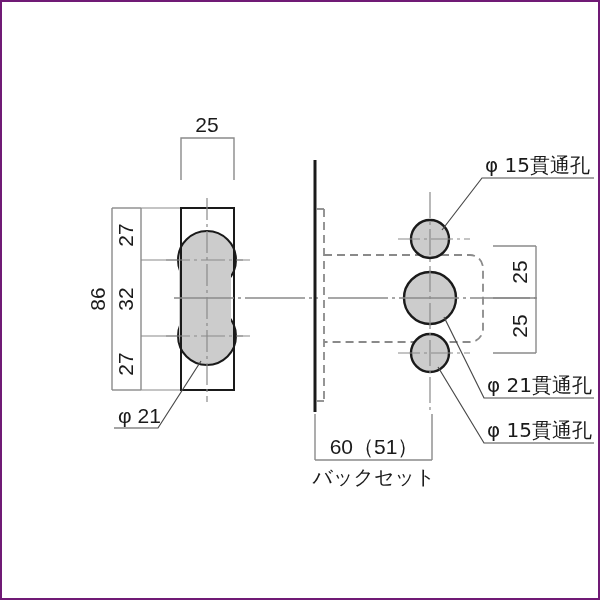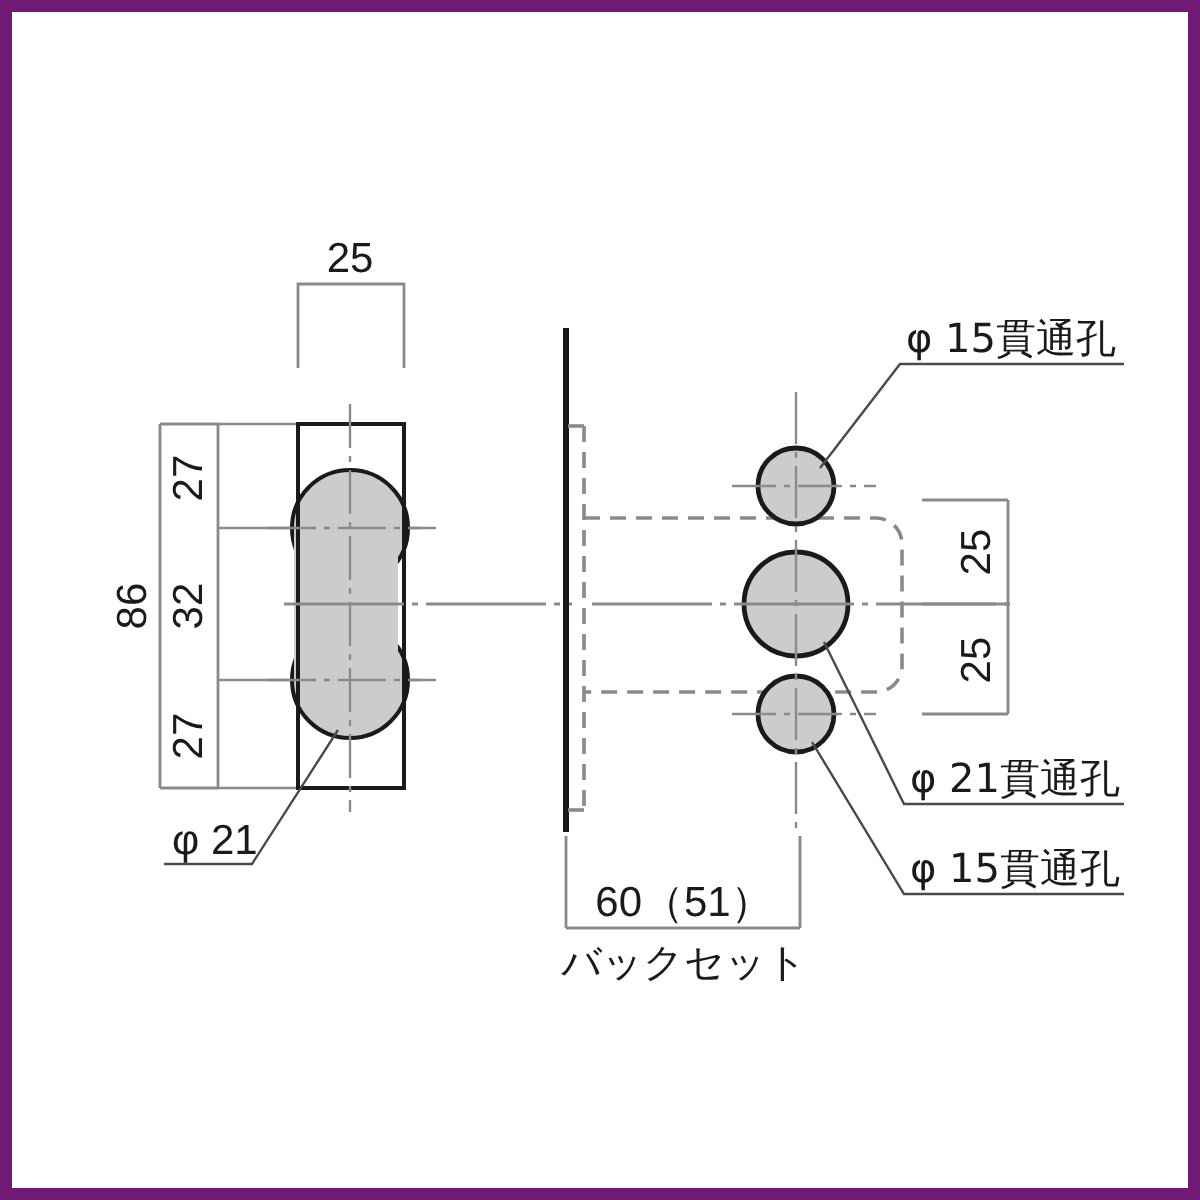--- a/index.html
+++ b/index.html
@@ -9,22 +9,23 @@
   }
   body {
     font-family: "Liberation Sans", "DejaVu Sans", sans-serif;
   }
   #drawing-root {
     position: relative;
     width: 600px;
     height: 600px;
     background: #ffffff;
     box-sizing: border-box;
-    border: 6px solid #701a75;
+    border: 2px solid #701a75;
     overflow: hidden;
+    padding-left: 36px;
   }
   #drawing-svg {
     display: block;
     width: 600px;
     height: 600px;
   }
   .dim-text {
     font-family: "Liberation Sans", "DejaVu Sans", sans-serif;
     font-size: 21px;
     fill: #1a1a1a;

